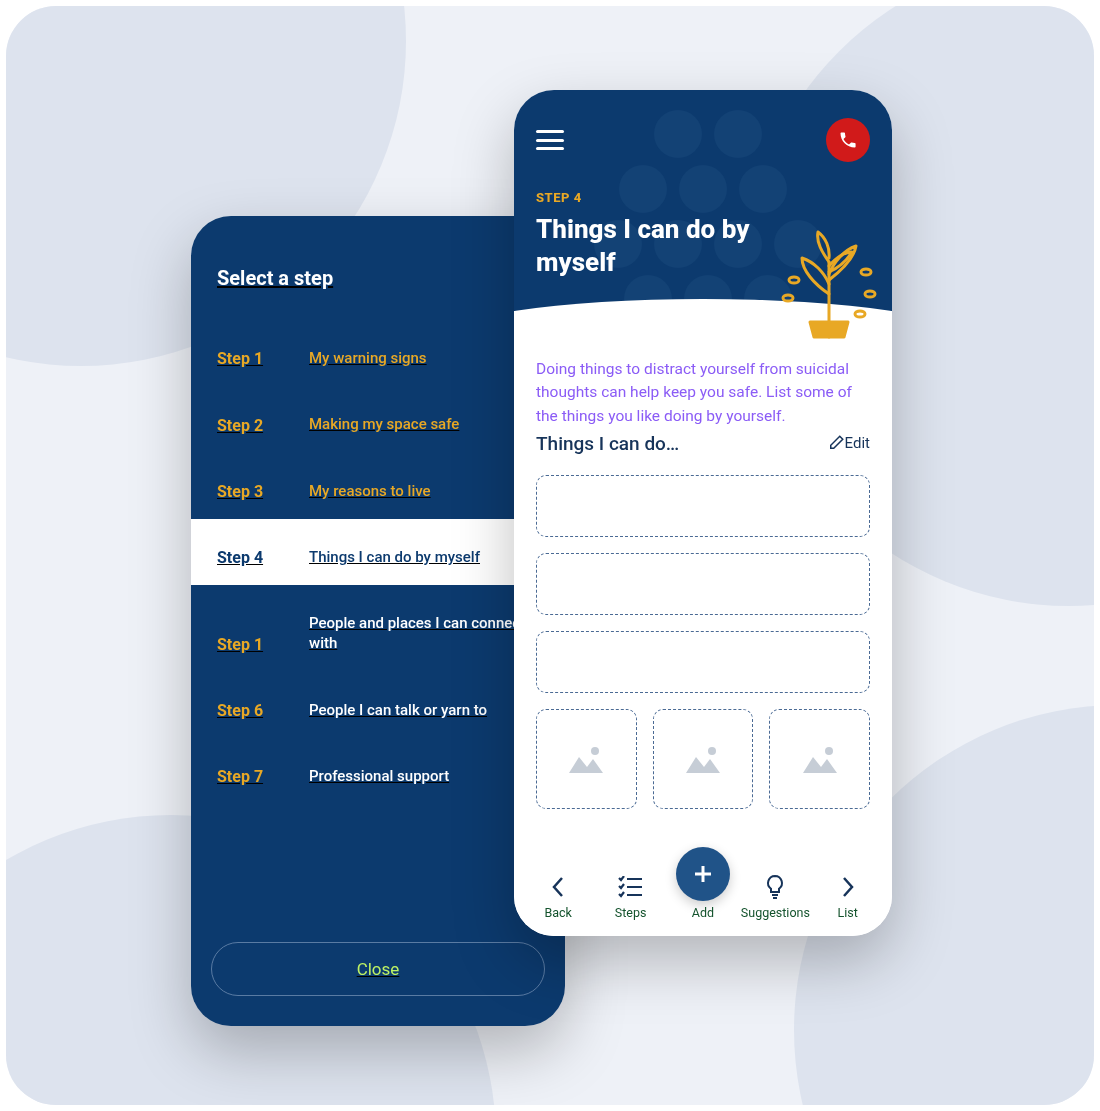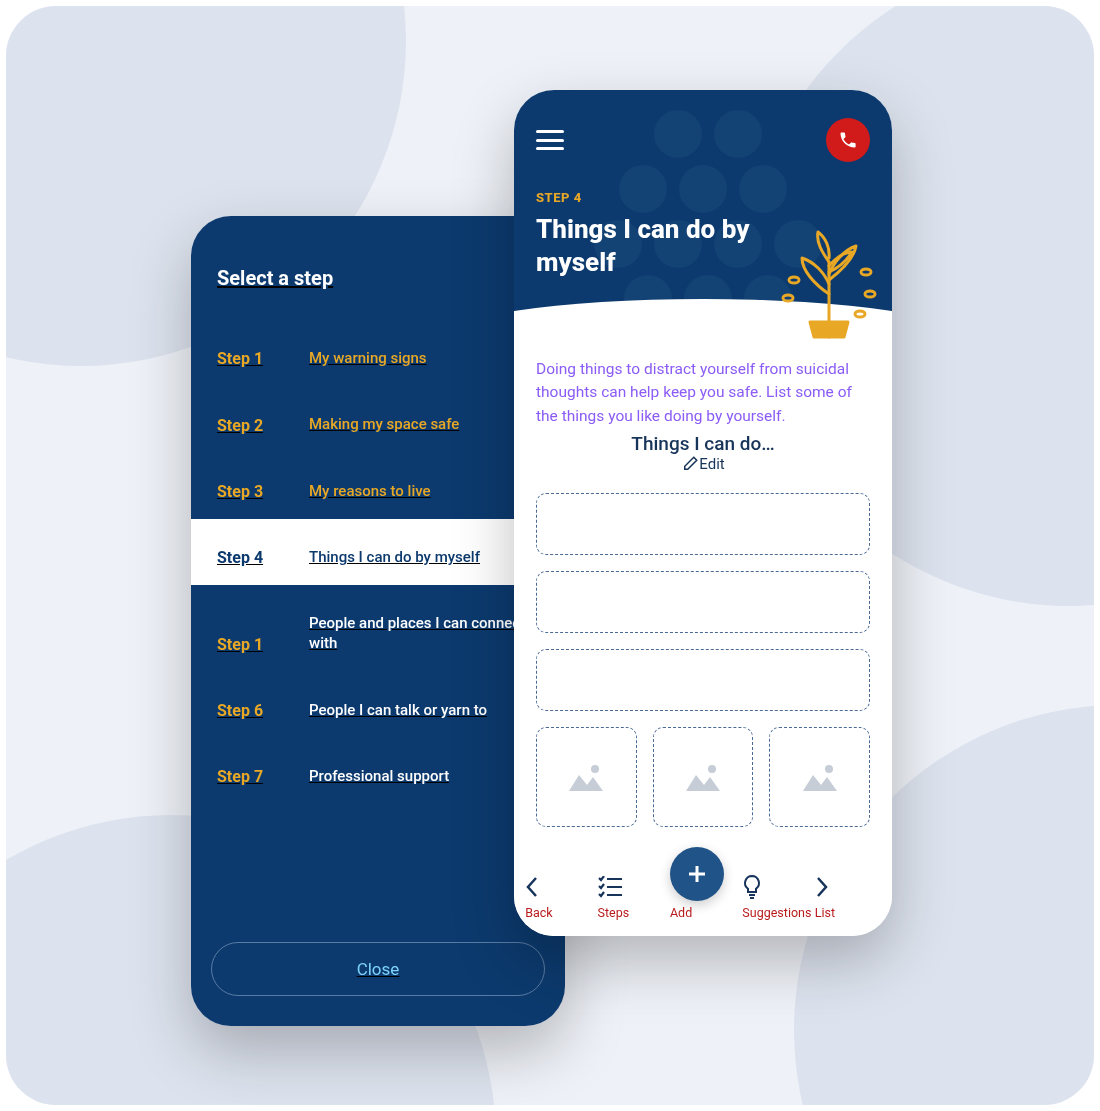--- a/index.html
+++ b/index.html
@@ -89,21 +89,21 @@
     font-size: 15px;
     font-weight: 500;
     line-height: 1.35;
     margin-top: 10px;
   }
   .step-row.inactive .step-label { color: #fff; }
   .step-row.active .step-label { color: #0c3a6e; }
   .close-btn {
     margin: 20px 20px 30px 20px;
     border: 1.5px solid #5a7ba3;
-    color: #7dd3fc;
+    color: #bef264;
     background: transparent;
     border-radius: 999px;
     padding: 16px;
     font-size: 17px;
     text-align: center;
     cursor: pointer;
   }
 
   
   .r-header {
@@ -188,24 +188,23 @@
     overflow: hidden;
   }
   .r-desc {
     color: #8b5cf6;
     font-size: 15.5px;
     line-height: 1.5;
     margin-bottom: 4px;
   }
   .r-sub-row {
     display: flex;
-    justify-content: flex-start;
+    justify-content: space-between;
     align-items: center;
     margin-bottom: 20px;
-    flex-direction: column;
   }
   .r-sub {
     color: #17345a;
     font-size: 19px;
     font-weight: 500;
   }
   .edit {
     display: flex;
     align-items: center;
     color: #17345a;
@@ -238,23 +237,23 @@
     border-top: none;
     display: flex;
     justify-content: space-around;
     align-items: flex-start;
     padding: 6px 8px 16px 8px;
     position: relative;
   }
   .nav-item {
     display: flex;
     flex-direction: column;
-    align-items: flex-start;
+    align-items: center;
     gap: 4px;
-    color: #b91c1c;
+    color: #14532d;
     font-size: 12.5px;
     cursor: pointer;
     width: 66px;
   }
   .nav-icon { height: 28px; display:flex; align-items:center; justify-content:center; }
   .nav-add {
     width: 54px; height: 54px;
     background: #205388;
     border-radius: 50%;
     display: flex;

